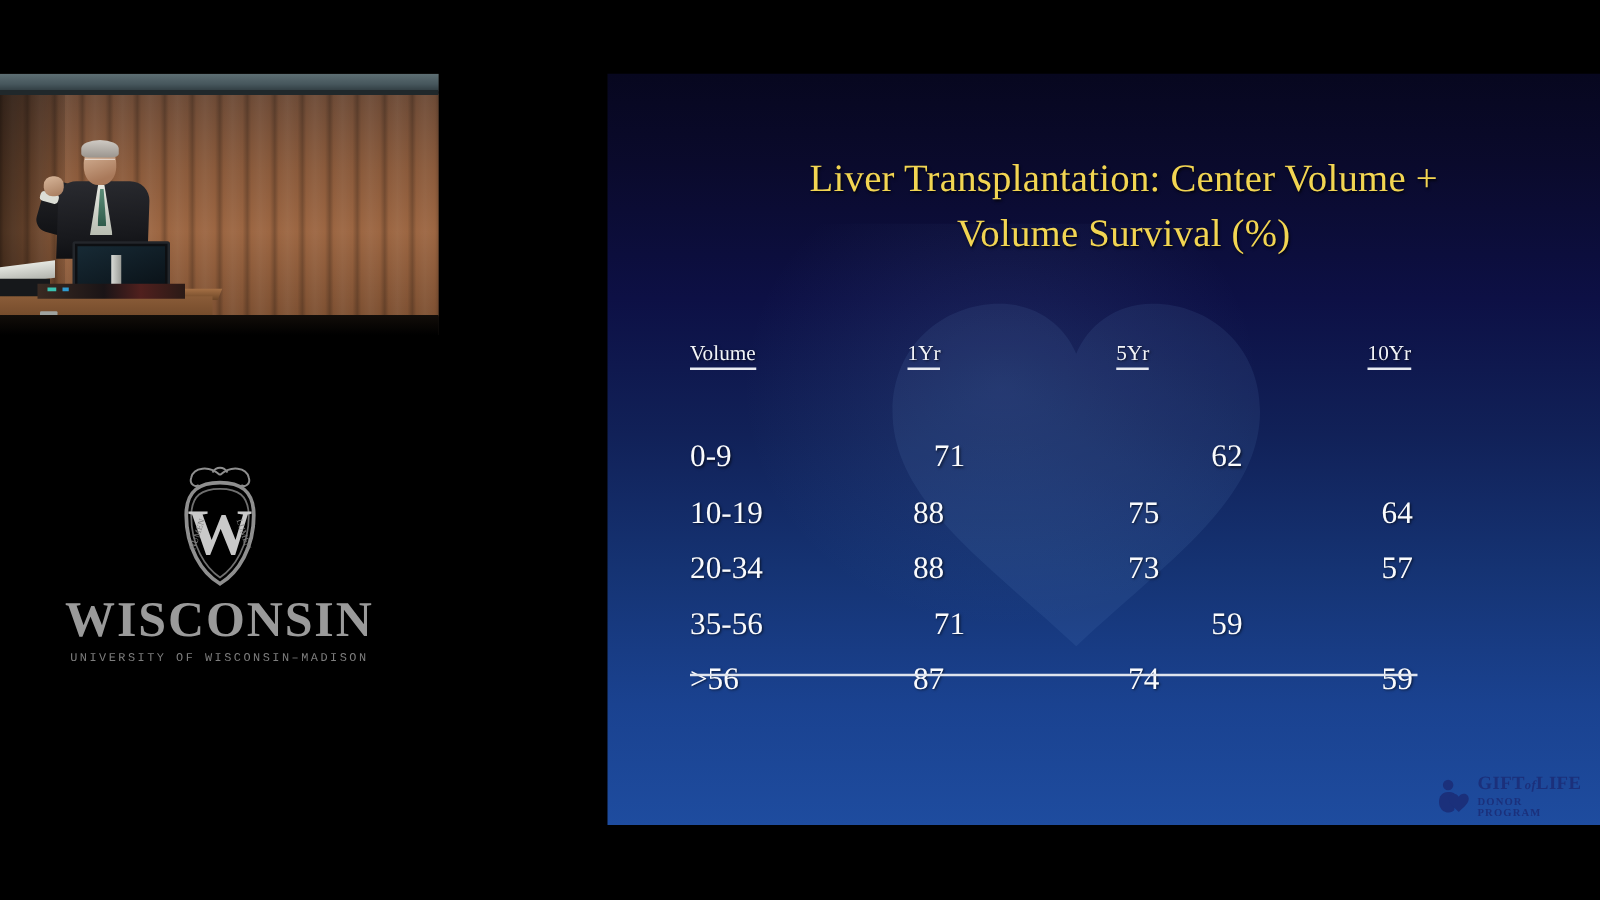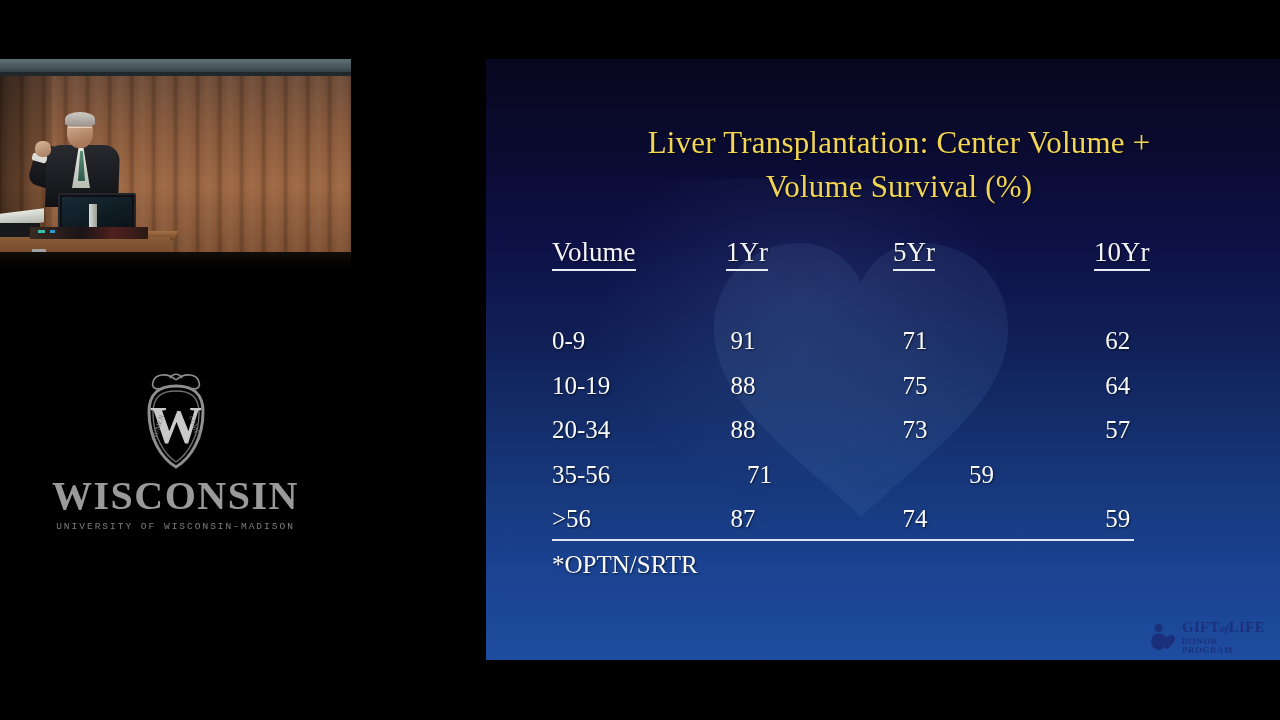--- a/index.html
+++ b/index.html
@@ -209,22 +209,23 @@
   .tbl-row { display: flex; align-items: baseline; }
   .tbl-head-row { margin-bottom: 0px; }
   .c-vol  { width: 174px; }
   .c-1yr  { width: 167px; }
   .c-5yr  { width: 201px; }
   .c-10yr { width: 118px; }
 
   .hcell {
     color: #f2f4f8;
     font-family: "Liberation Serif", serif;
-    font-size: 27px;
+    font-size: 17px;
     text-shadow: 1px 1px 2px rgba(0,0,0,0.6);
+    margin-top: 36px;
   }
   .hcell span {
     border-bottom: 2px solid #e8ebf2;
     padding-bottom: 2px;
   }
   .dcell {
     color: #fafbfd;
     font-family: "Liberation Serif", serif;
     font-size: 25px;
     text-shadow: 1px 1px 2px rgba(0,0,0,0.6);
@@ -353,21 +354,20 @@
           <span>5Yr</span>
         </div>
         <div class="hcell c-10yr">
           <span>10Yr</span>
         </div>
       </div>
 
       <div id="rows-body">
         <div class="tbl-row">
           <div class="dcell c-vol">0-9</div>
-          <div class="dcell c-1yr">91</div>
           <div class="dcell c-5yr">71</div>
           <div class="dcell c-10yr">62</div>
         </div>
         <div class="tbl-row">
           <div class="dcell c-vol">10-19</div>
           <div class="dcell c-1yr">88</div>
           <div class="dcell c-5yr">75</div>
           <div class="dcell c-10yr">64</div>
         </div>
         <div class="tbl-row">
@@ -385,21 +385,20 @@
           <div class="dcell c-vol">&gt;56</div>
           <div class="dcell c-1yr">87</div>
           <div class="dcell c-5yr">74</div>
           <div class="dcell c-10yr">59</div>
         </div>
       </div>
     </div>
 
     <div id="last-rule"></div>
 
-    <div id="footnote">*OPTN/SRTR</div>
 
     <div id="gol-logo">
       <svg class="gol-mark" viewBox="0 0 30 30">
         <circle cx="10.5" cy="6" r="4.2" fill="#1b2f7a"></circle>
         <path d="M10.5 11.5 C5.5 11.5, 3.2 15, 3.2 19.5 C3.2 24.5, 6.5 28, 11 28
                  C13 28, 14.5 27.2, 15.5 26 L15.5 12.5 C14.2 11.8, 12.5 11.5, 10.5 11.5 Z" fill="#1b2f7a"></path>
         <path d="M19 27.5 C14.5 23.5, 11 20.5, 11 17 C11 14.6, 12.8 13, 15 13
                  C16.5 13, 18.2 13.9, 19 15.4 C19.8 13.9, 21.5 13, 23 13
                  C25.2 13, 27 14.6, 27 17 C27 20.5, 23.5 23.5, 19 27.5 Z" fill="#1b2f7a"></path>
       </svg>

